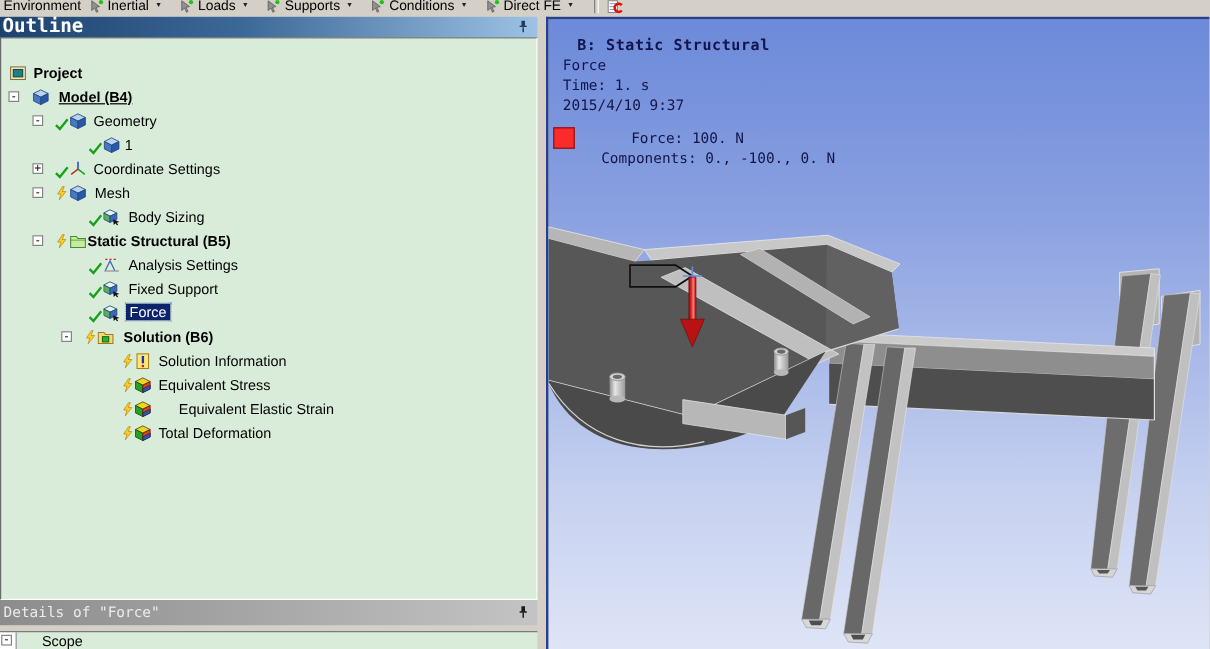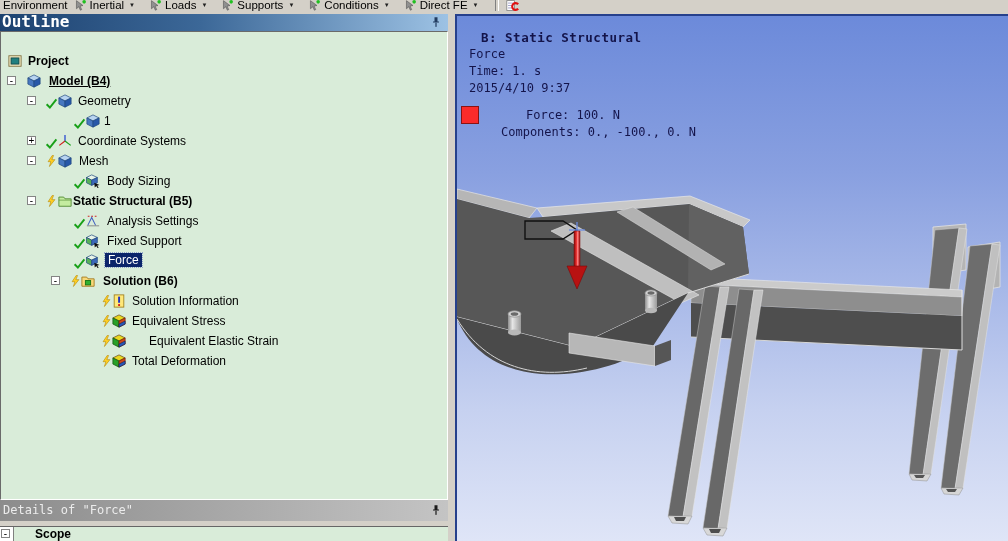--- a/index.html
+++ b/index.html
@@ -39,21 +39,21 @@
   #details-titlebar{flex:0 0 21px;background:linear-gradient(to right,#8c8c8c,#c4c4c4);
         color:#ececec;font-family:"DejaVu Sans Mono",monospace;font-size:12px;line-height:20px;
         padding-left:3px;position:relative;}
   #details-titlebar .pin{color:#1a1a1a;top:4px;}
   #details-body{flex:1;background:#d4d0c8;}
   #details-gap{height:5px;border-bottom:1px solid #666;}
   #scope-row{height:15px;display:flex;border-bottom:1px solid #9ab09a;}
   #scope-gutter{width:13px;background:#fff;border-right:1px solid #808080;position:relative;}
   #scope-gutter .ebox{left:1px;top:2px;}
   #scope-cell{flex:1;background:#d9ecd9;position:relative;}
-  #scope-cell .lbl{left:21px;top:0;font-weight:bold;}
+  #scope-cell .lbl{left:21px;top:0;font-weight:normal;}
 
   
   #panel-sep{position:absolute;left:448px;top:14px;width:7px;height:527px;background:#d4d0c8;}
 
   
   #viewport{position:absolute;left:455px;top:14px;width:553px;height:527px;box-sizing:border-box;
             border-left:2px solid #26408c;border-top:2px solid #26408c;
             background:linear-gradient(to bottom,#6c8ada 0%,#89a0e0 30%,#c6d1f0 75%,#dfe5f7 100%);
             overflow:hidden;}
   #model-svg{position:absolute;left:0;top:0;width:551px;height:525px;}
@@ -228,21 +228,21 @@
       <span class="lbl" style="left:103px">1</span>
     </div>
     <div class="trow">
       <span class="ebox plus" style="left:26px"></span>
       <svg class="ck" style="left:44px">
           <use href="#s-check"></use>
         </svg>
       <svg class="ic" style="left:57px">
           <use href="#s-axes"></use>
         </svg>
-      <span class="lbl" style="left:77px">Coordinate Systems</span>
+      <span class="lbl" style="left:77px">Coordinate Settings</span>
     </div>
     <div class="trow">
       <span class="ebox minus" style="left:26px"></span>
       <svg class="bolt" style="left:45px">
           <use href="#s-bolt"></use>
         </svg>
       <svg class="ic" style="left:57px">
           <use href="#s-cube"></use>
         </svg>
       <span class="lbl" style="left:78px">Mesh</span>

